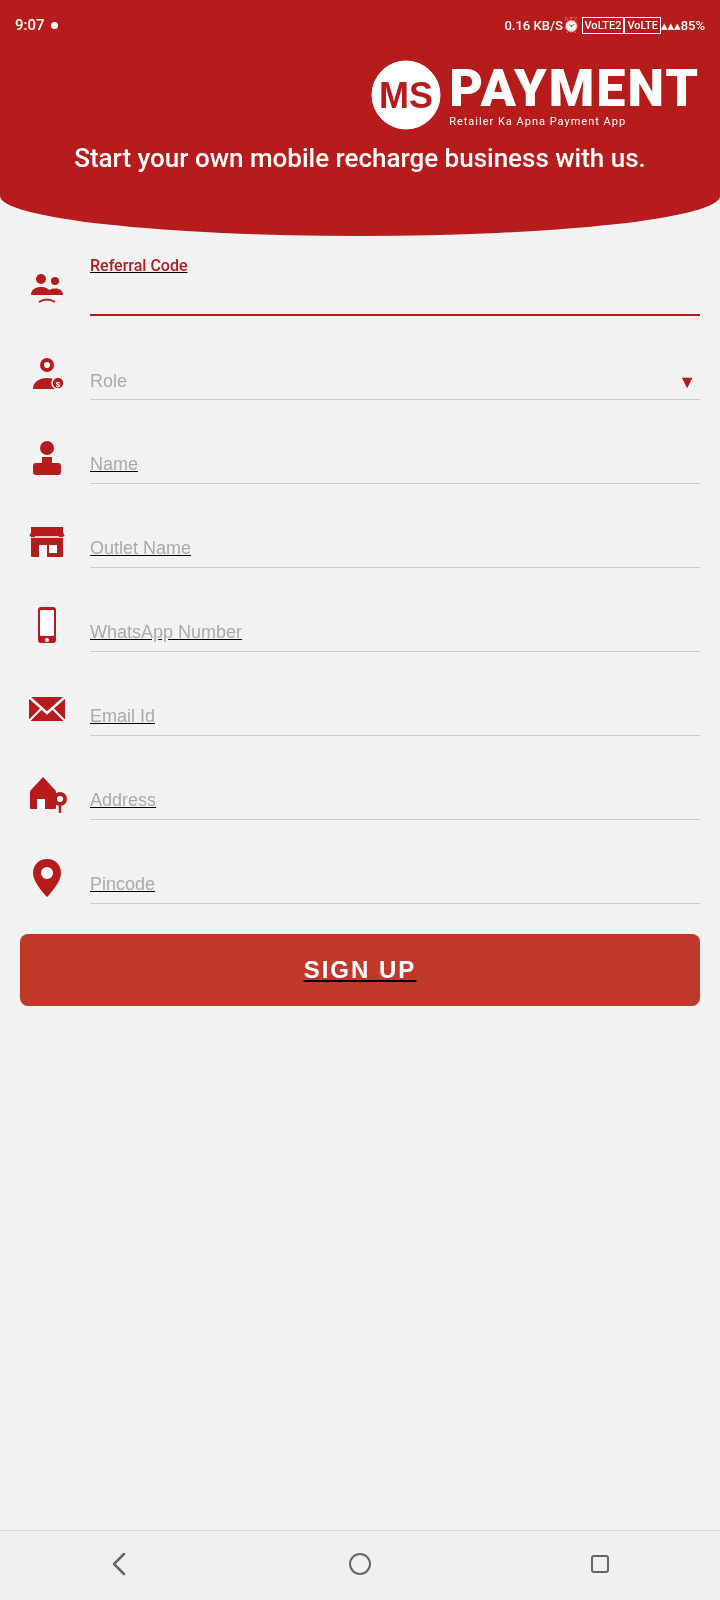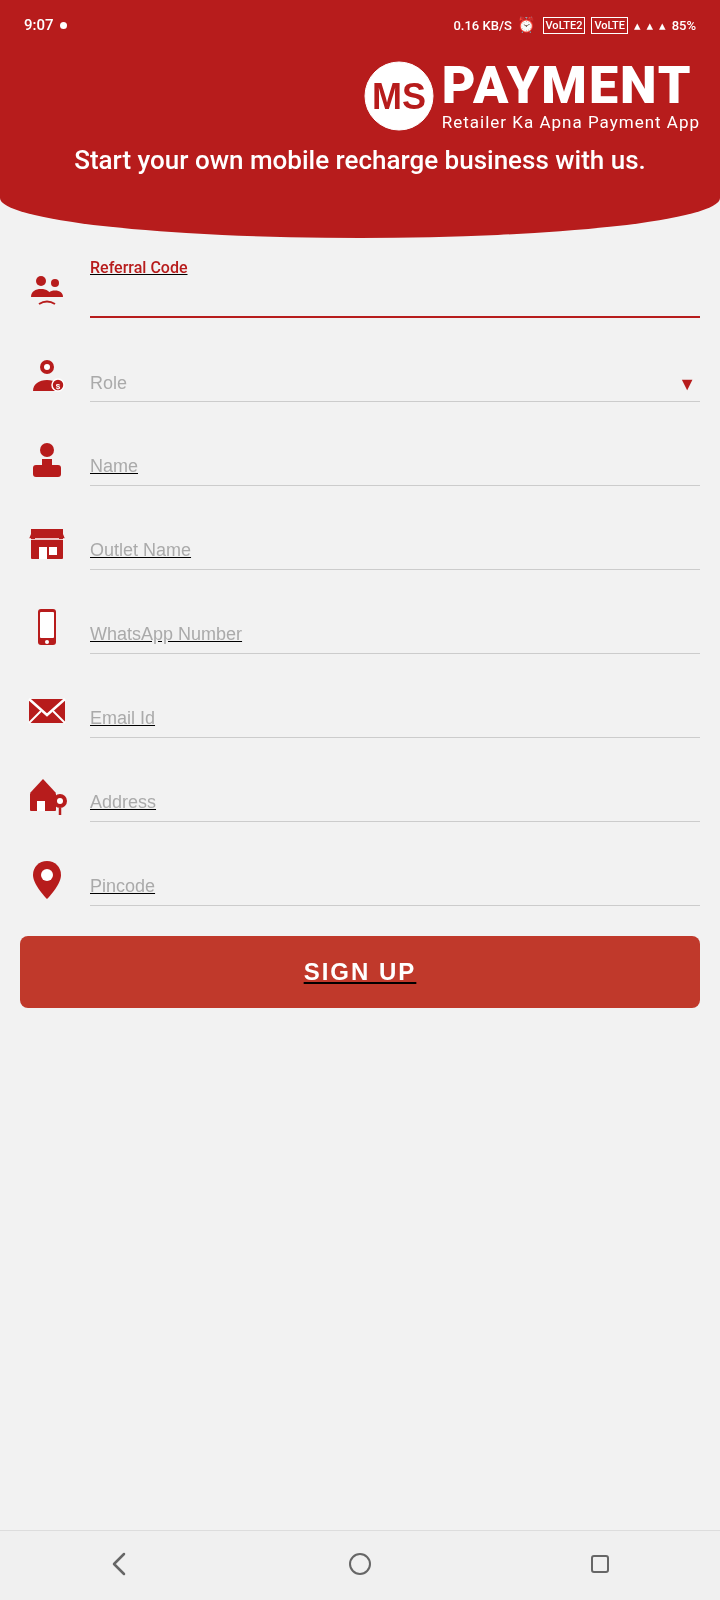--- a/index.html
+++ b/index.html
@@ -13,27 +13,27 @@
       overflow-x: hidden;
     }
 
     
     .status-bar {
       background: #b71c1c;
       height: 50px;
       display: flex;
       align-items: center;
       justify-content: space-between;
-      padding: 0 24px;
+      padding: 0 15px;
       color: white;
       font-size: 15px;
       font-weight: 500;
     }
     .status-left { display: flex; align-items: center; gap: 6px; }
-    .status-right { display: flex; align-items: center; gap: 6px; font-size: 13px; }
+    .status-right { display: flex; align-items: center; font-size: 13px; }
     .status-dot { width: 7px; height: 7px; background: white; border-radius: 50%; }
 
     
     .header {
       background: #b71c1c;
       padding: 10px 20px 60px 20px;
       text-align: center;
       position: relative;
       border-bottom-left-radius: 50% 40px;
       border-bottom-right-radius: 50% 40px;
@@ -61,21 +61,21 @@
     .logo-payment-text {
       color: white;
       font-size: 52px;
       font-weight: 900;
       line-height: 1;
       letter-spacing: 2px;
     }
 
     .logo-subtitle {
       color: white;
-      font-size: 17px;
+      font-size: 11px;
       letter-spacing: 1px;
     }
 
     .header-tagline {
       color: white;
       font-size: 26px;
       font-weight: 500;
       line-height: 1.4;
       margin-top: 10px;
     }

